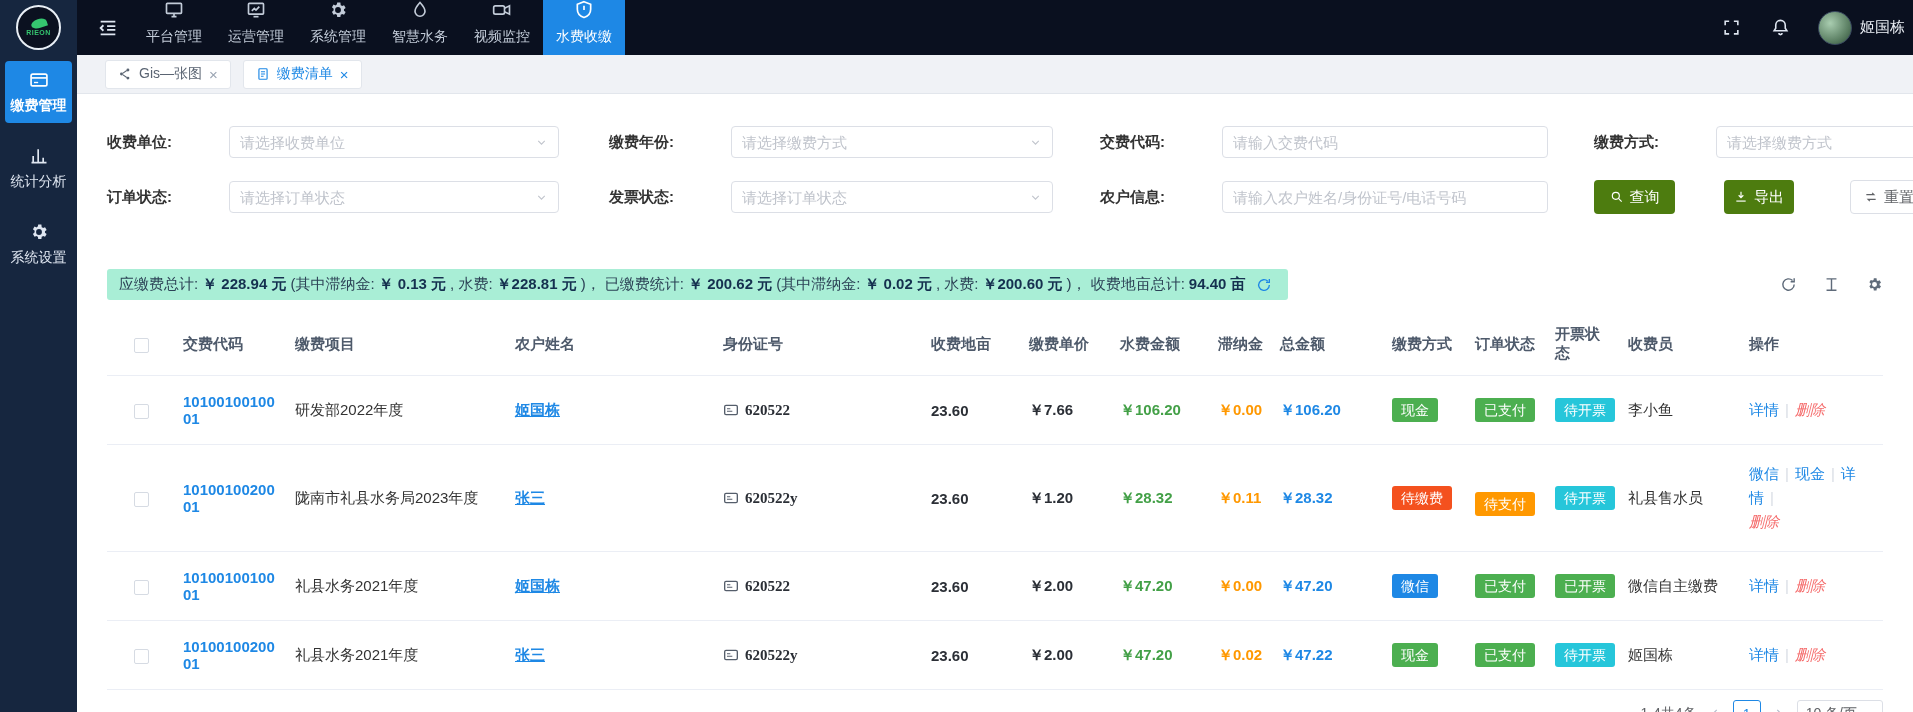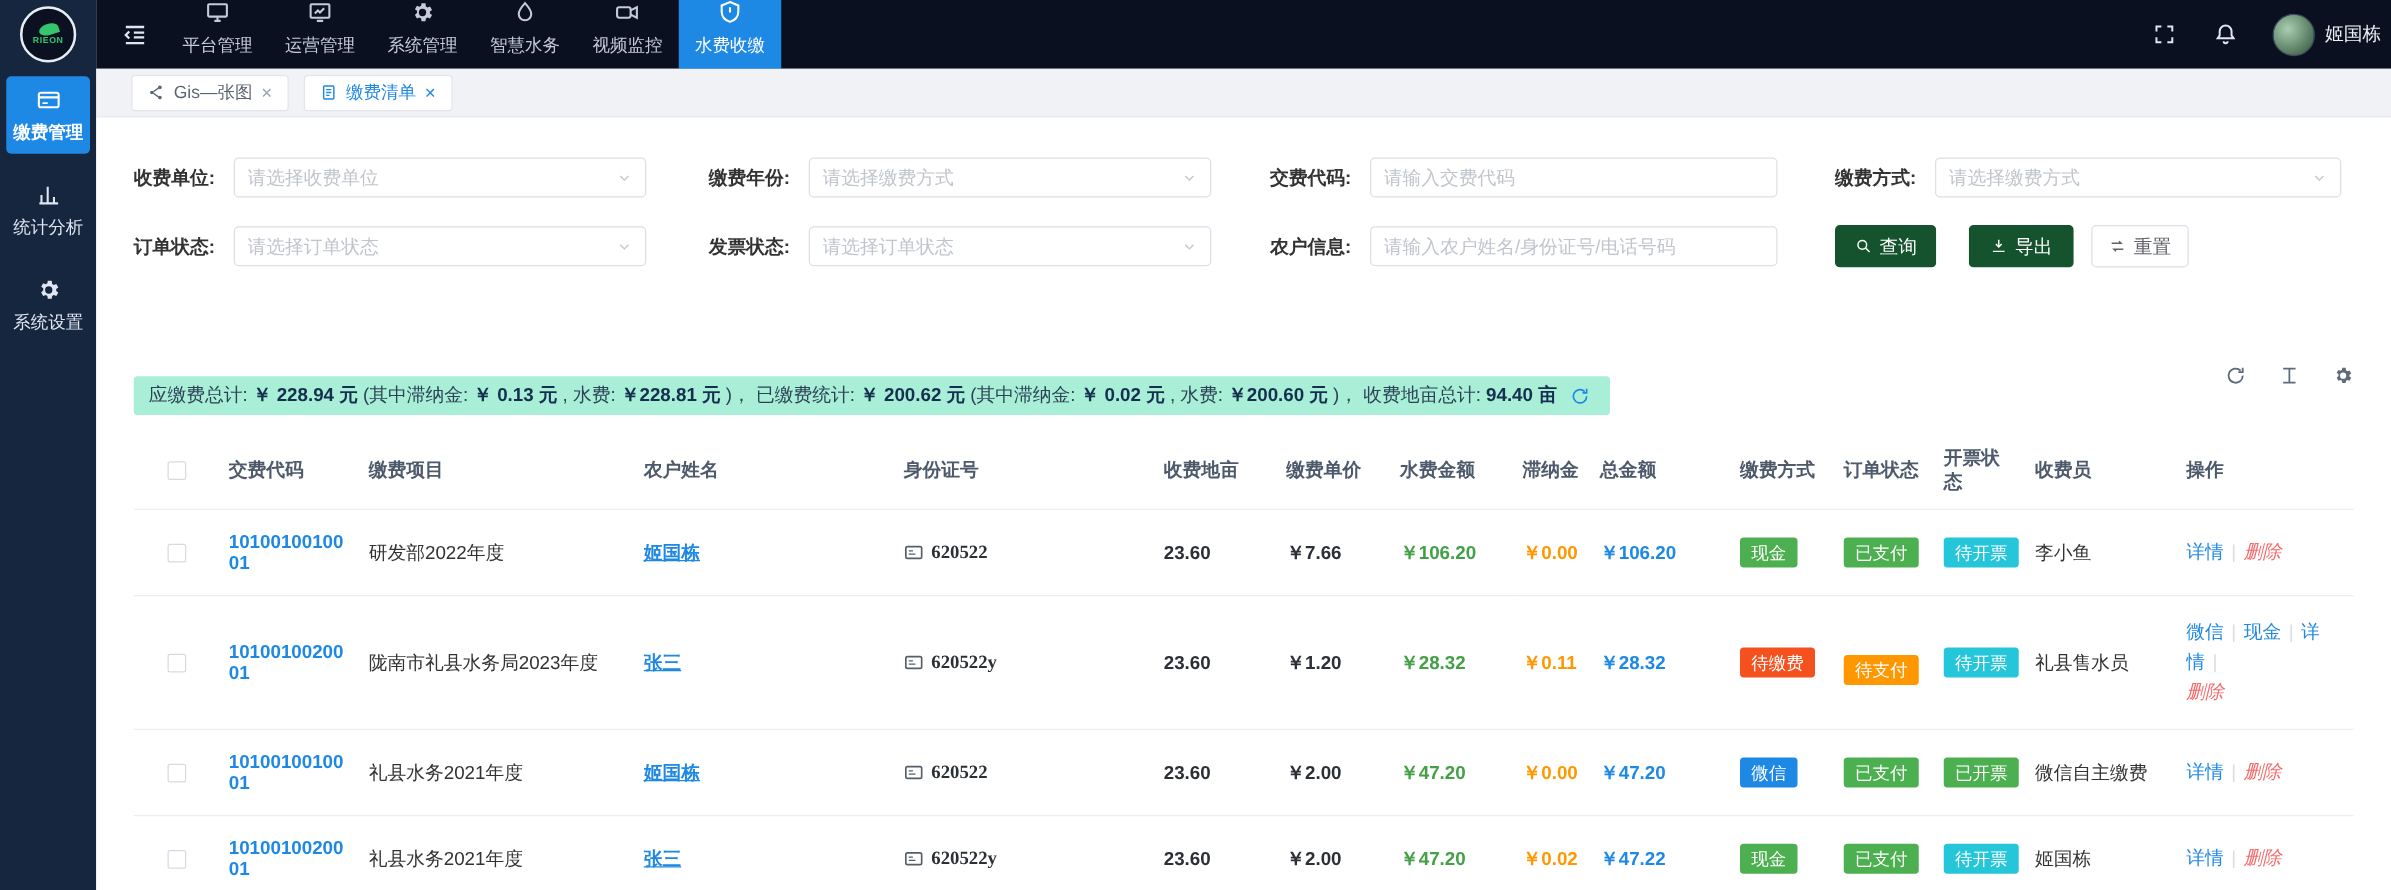--- a/index.html
+++ b/index.html
@@ -31,35 +31,35 @@
   .tab{height:29px;background:#fff;border:1px solid #e2e6ec;border-radius:3px;display:flex;align-items:center;gap:7px;padding:0 12px;font-size:14px;color:#5a6472;cursor:pointer;}
   .tab.active{color:#1e88e5;}
   .tab .close{font-size:15px;line-height:1;color:#9aa4b2;cursor:pointer;}
   .tab.active .close{color:#1e88e5;}
   .tab-icon{display:flex;}
   
   .content{background:#fff;padding:0 30px 22px;}
   .filter-area{padding-top:32px;}
   .f-row{display:flex;align-items:center;}
   .f-row.first{margin-bottom:22px;}
-  .f-field{display:flex;align-items:center;}
+  .f-field{display:flex;align-items:center;gap:42px;}
   .f-label{width:80px;flex-shrink:0;font-size:15px;font-weight:700;color:#333;}
   .box{height:32px;border:1px solid #dcdfe6;border-radius:4px;background:#fff;display:flex;align-items:center;padding:0 10px;gap:6px;}
   .box input{border:none;outline:none;flex:1;min-width:0;font-size:15px;color:#333;background:transparent;font-family:inherit;}
   .box input::placeholder{color:#c0c4cc;}
   .chevron{color:#c0c4cc;display:flex;flex-shrink:0;}
   .w1{width:330px}.w2{width:322px}.w3{width:326px}.w4{width:325px}
   .g1{margin-right:50px}.g2{margin-right:47px}.g3{margin-right:46px}
   .btn{height:34px;border-radius:4px;display:inline-flex;align-items:center;justify-content:center;gap:6px;font-size:15px;cursor:pointer;border:1px solid transparent;font-family:inherit;}
-  .btn-primary{background:#14532d;color:#fff;}
+  .btn-primary{background:#4d7c0f;color:#fff;}
   .btn-plain{background:#fff;border-color:#dcdfe6;color:#606266;}
-  .btn-query{width:81px}.btn-export{width:84px;margin-left:26px}.btn-reset{width:78px;margin-left:14px}
+  .btn-query{width:81px}.btn-export{width:70px;margin-left:7px}.btn-reset{width:78px;margin-left:14px}
   
   .summary-row{display:flex;align-items:center;margin-top:55px;}
-  .sumbar{background:#a9eed6;border-radius:3px;height:31px;display:inline-flex;align-items:center;padding:0 12px;font-size:15px;color:#2c4256;white-space:nowrap;margin-top:32px;}
+  .sumbar{background:#a9eed6;border-radius:3px;height:31px;display:inline-flex;align-items:center;padding:0 12px;font-size:15px;color:#2c4256;white-space:nowrap;}
   .sumbar span{margin-right:4px;}
   .sumbar .v{font-weight:700;color:#15304f;}
   .sum-refresh{color:#1e88e5;margin-left:6px;cursor:pointer;display:inline-flex;}
   .table-tools{margin-left:auto;display:flex;align-items:center;gap:26px;color:#5f6b7a;}
   .table-tools span{display:flex;cursor:pointer;}
   
   table{width:100%;border-collapse:collapse;table-layout:fixed;margin-top:13px;}
   thead th{font-size:15px;font-weight:700;color:#4e5a6b;text-align:left;padding:12px 8px;border-bottom:1px solid #ebeef5;}
   tbody td{font-size:15px;color:#333;text-align:left;padding:17px 8px;border-bottom:1px solid #ebeef5;vertical-align:middle;word-break:break-all;}
   th.c,td.c{text-align:center;}

